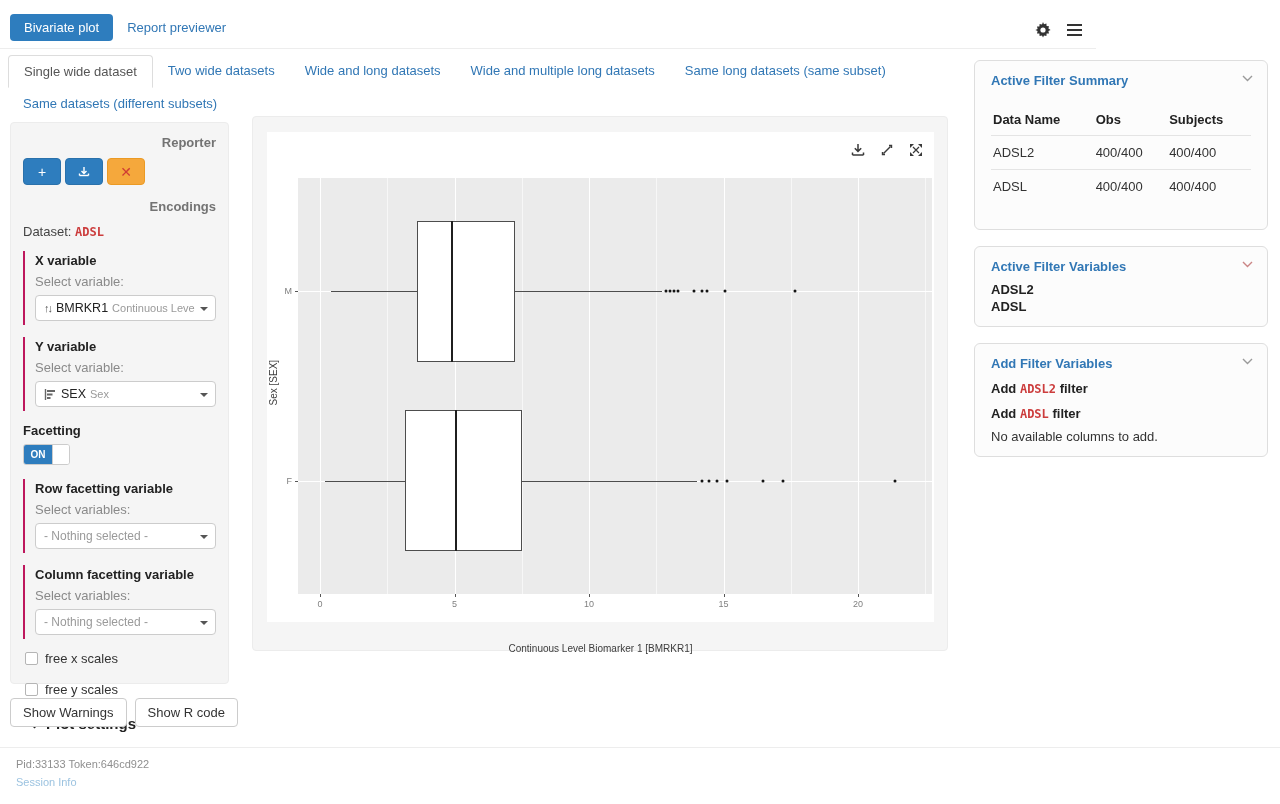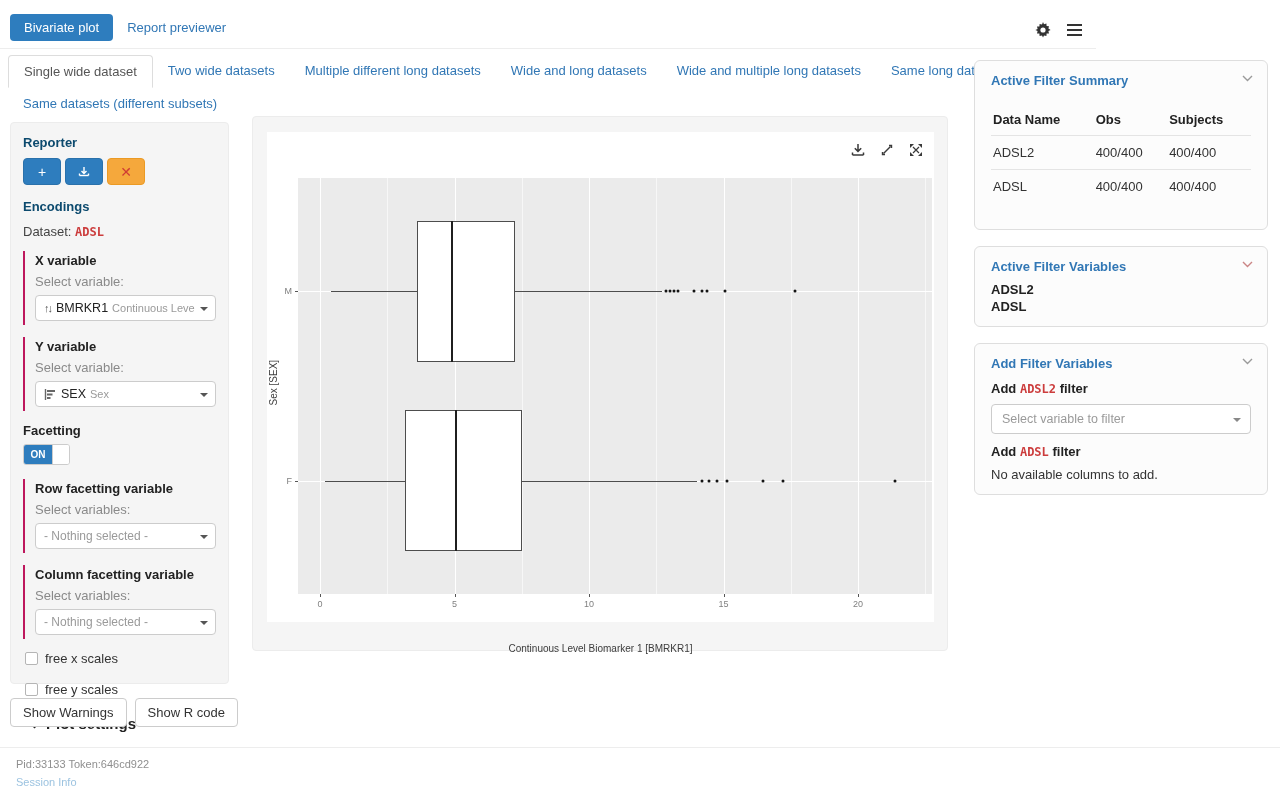--- a/index.html
+++ b/index.html
@@ -16,21 +16,21 @@
   .hamburger div { width:15px; height:2px; background:#333; margin:3px 0; }
 
   
   .tabs { position:absolute; left:8px; top:55px; width:950px; font-size:13px; }
   .tabs-row { display:flex; }
   .tab { padding:8px 15px; color:#3177b5; cursor:pointer; white-space:nowrap; }
   .tab.active { color:#555; background:#fff; border:1px solid #ddd; border-bottom-color:transparent; border-radius:4px 4px 0 0; }
 
   
   .sidebar { position:absolute; left:10px; top:122px; width:219px; height:562px; background:#f5f5f5; border:1px solid #ececec; border-radius:4px; padding:12px 12px; font-size:13px; }
-  .side-heading { color:#0c4a6e; font-weight:bold; font-size:13px; margin-bottom:8px; }
+  .side-heading { color:#737373; font-weight:bold; font-size:13px; margin-bottom:8px;text-align:right; }
   .reporter-btns { display:flex; gap:4px; margin-bottom:14px; }
   .rbtn { width:38px; height:27px; border-radius:4px; display:flex; align-items:center; justify-content:center; cursor:pointer; font-size:14px; }
   .rbtn.blue { background:#2e7dbe; border:1px solid #2a71ab; color:#fff; }
   .rbtn.orange { background:#f5a83c; border:1px solid #eb9a24; color:#cf3c34; font-weight:bold; }
   .dataset-line { margin:10px 0 12px 0; color:#444; }
   .enc-group { border-left:2px solid #be185d; padding:2px 0 4px 10px; margin:0 0 12px 0; }
   .group-title { font-weight:bold; color:#222; margin-bottom:6px; }
   .select-label { color:#8a8a8a; margin-bottom:6px; }
   .dropdown { position:relative; height:26px; background:#fff; border:1px solid #ccc; border-radius:4px; display:flex; align-items:center; padding:0 20px 0 8px; font-size:12px; cursor:pointer; overflow:hidden; white-space:nowrap; }
   .dropdown .caret { position:absolute; right:7px; top:11px; width:0; height:0; border-left:4px solid transparent; border-right:4px solid transparent; border-top:4px solid #555; }
@@ -106,21 +106,20 @@
         <div></div>
         <div></div>
       </div>
   </div>
 </div>
 
 <div class="tabs">
   <div class="tabs-row">
     <div class="tab active">Single wide dataset</div>
     <div class="tab">Two wide datasets</div>
-    <div class="tab">Multiple different long datasets</div>
     <div class="tab">Wide and long datasets</div>
     <div class="tab">Wide and multiple long datasets</div>
     <div class="tab">Same long datasets (same subset)</div>
   </div>
   <div class="tabs-row">
     <div class="tab">Same datasets (different subsets)</div>
   </div>
 </div>
 
 <div class="sidebar">
@@ -333,24 +332,20 @@
   <div class="fpanel">
     <div class="fpanel-title">Add Filter Variables</div>
     <svg class="chev" width="11" height="7" viewBox="0 0 11 7">
         <path d="M1 1l4.5 4.5L10 1" stroke="#9a9a9a" stroke-width="1.4" fill="none"></path>
       </svg>
     <div class="add-label">
       <span>Add</span>
       <span class="red-code">ADSL2</span>
       <span>filter</span>
     </div>
-    <div class="filter-select">
-      <span>Select variable to filter</span>
-      <span class="caret"></span>
-    </div>
     <div class="add-label">
       <span>Add</span>
       <span class="red-code">ADSL</span>
       <span>filter</span>
     </div>
     <div class="empty-msg">No available columns to add.</div>
   </div>
 </div>
 
 </body></html>

